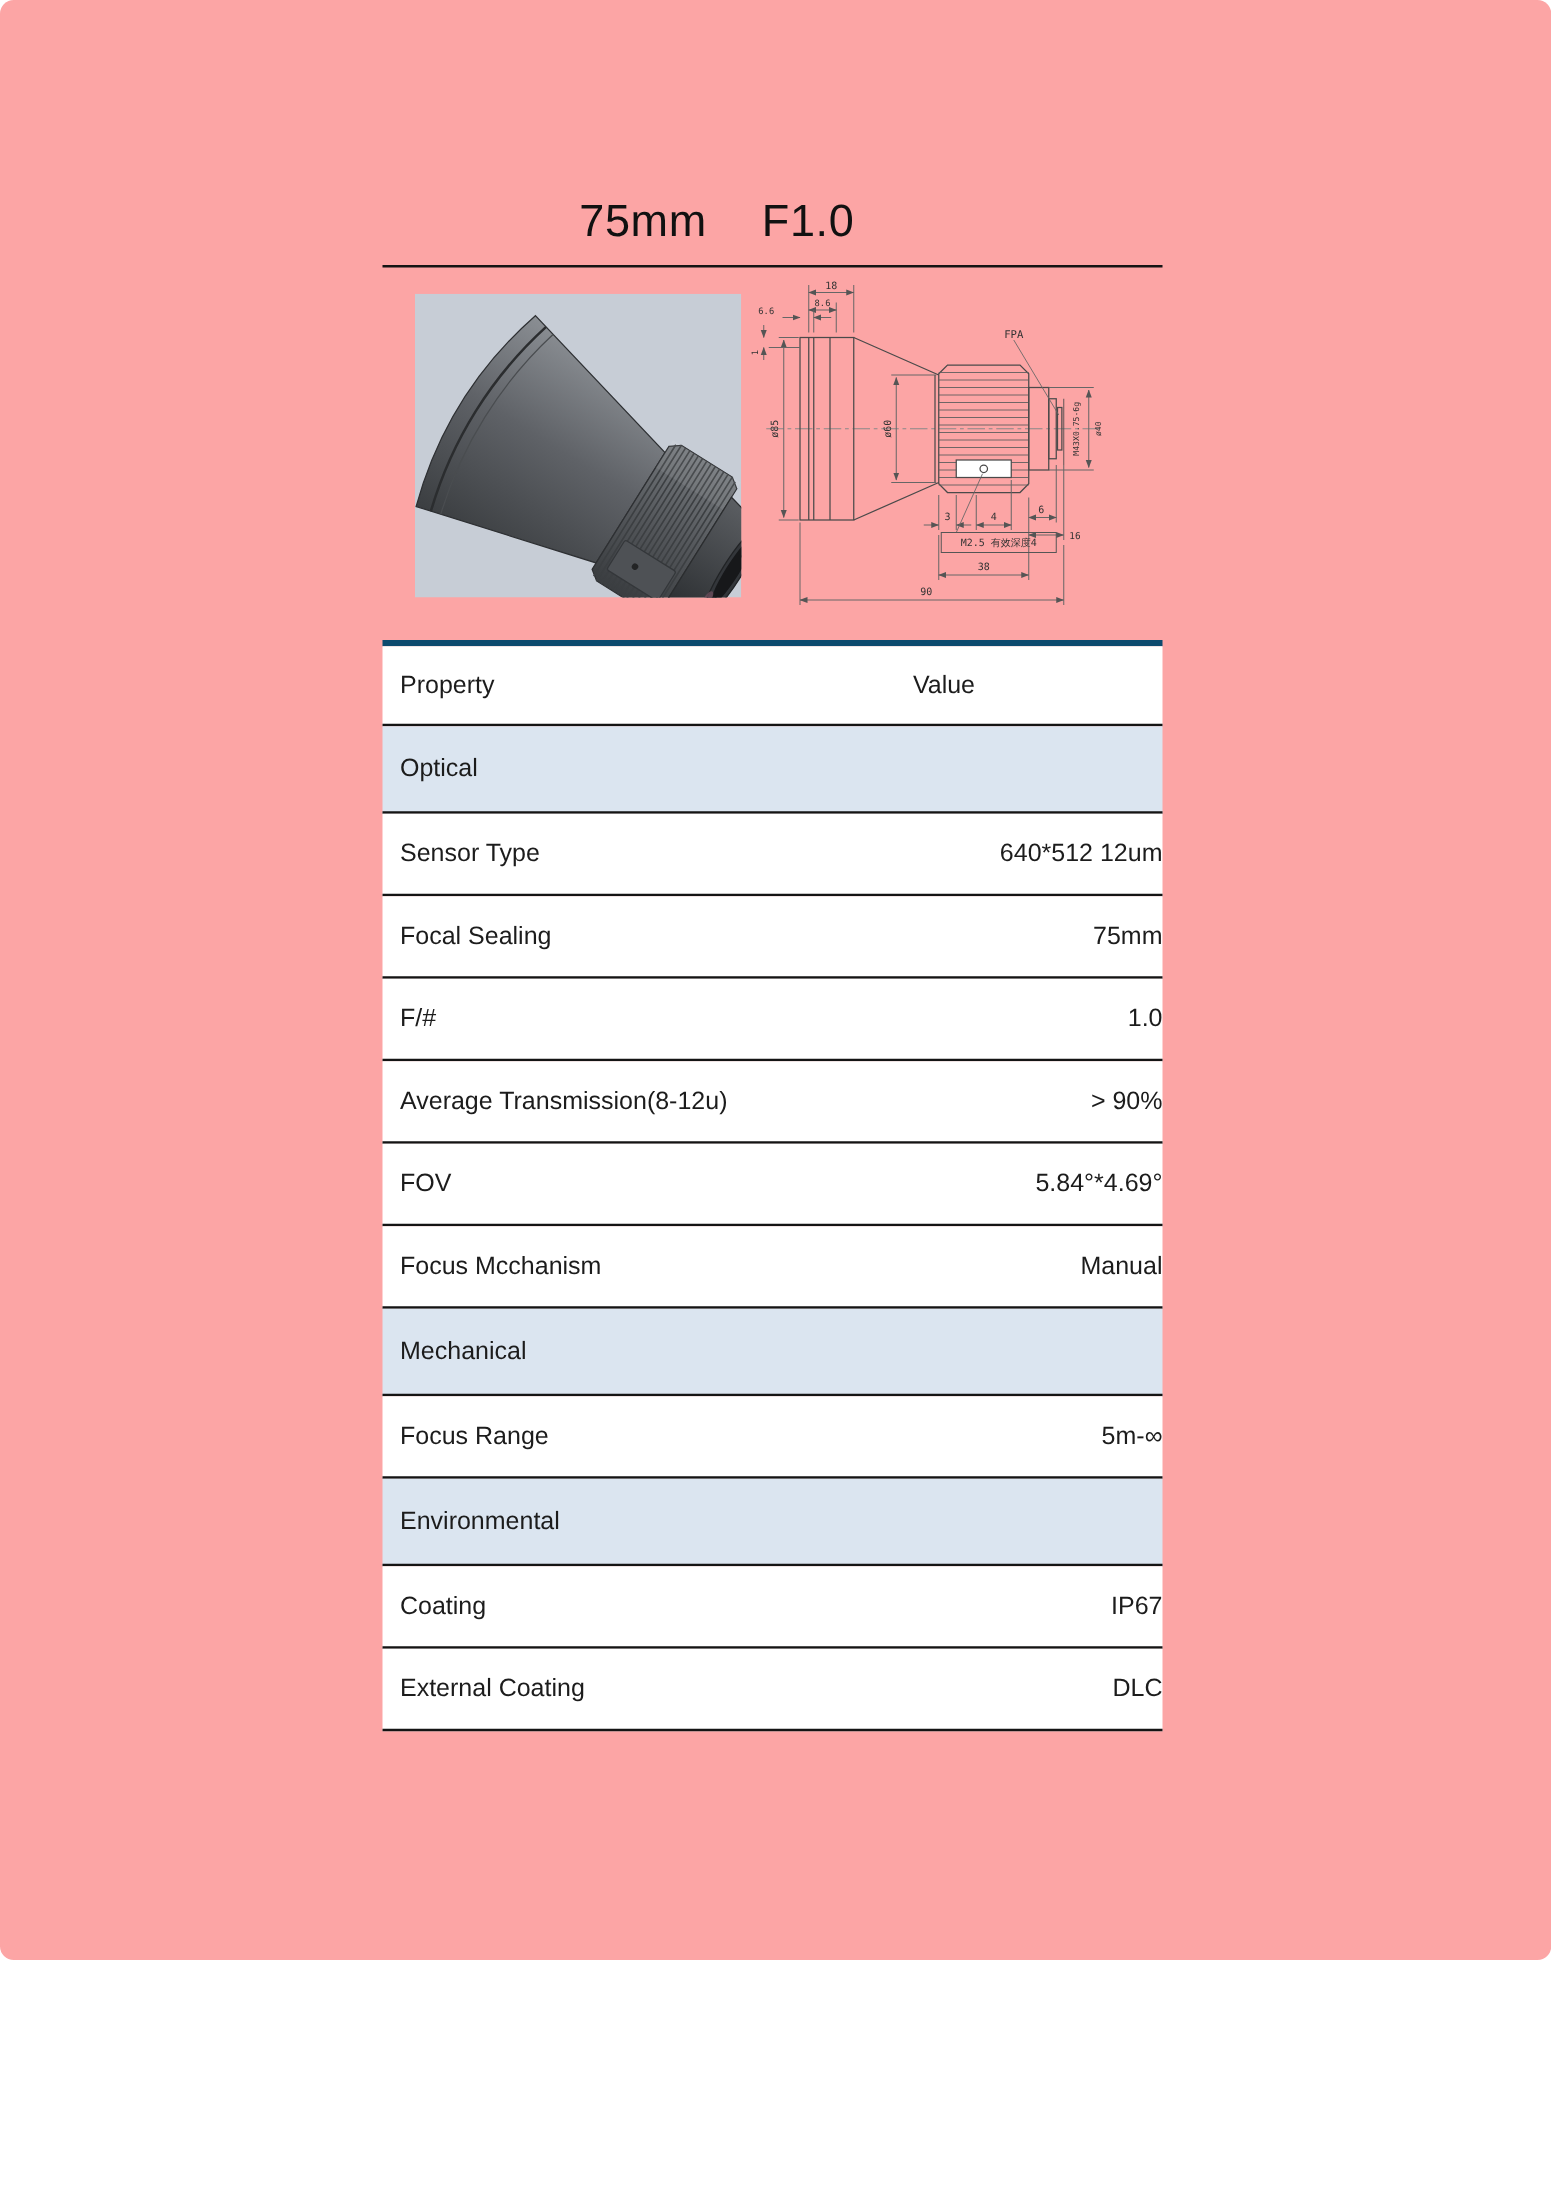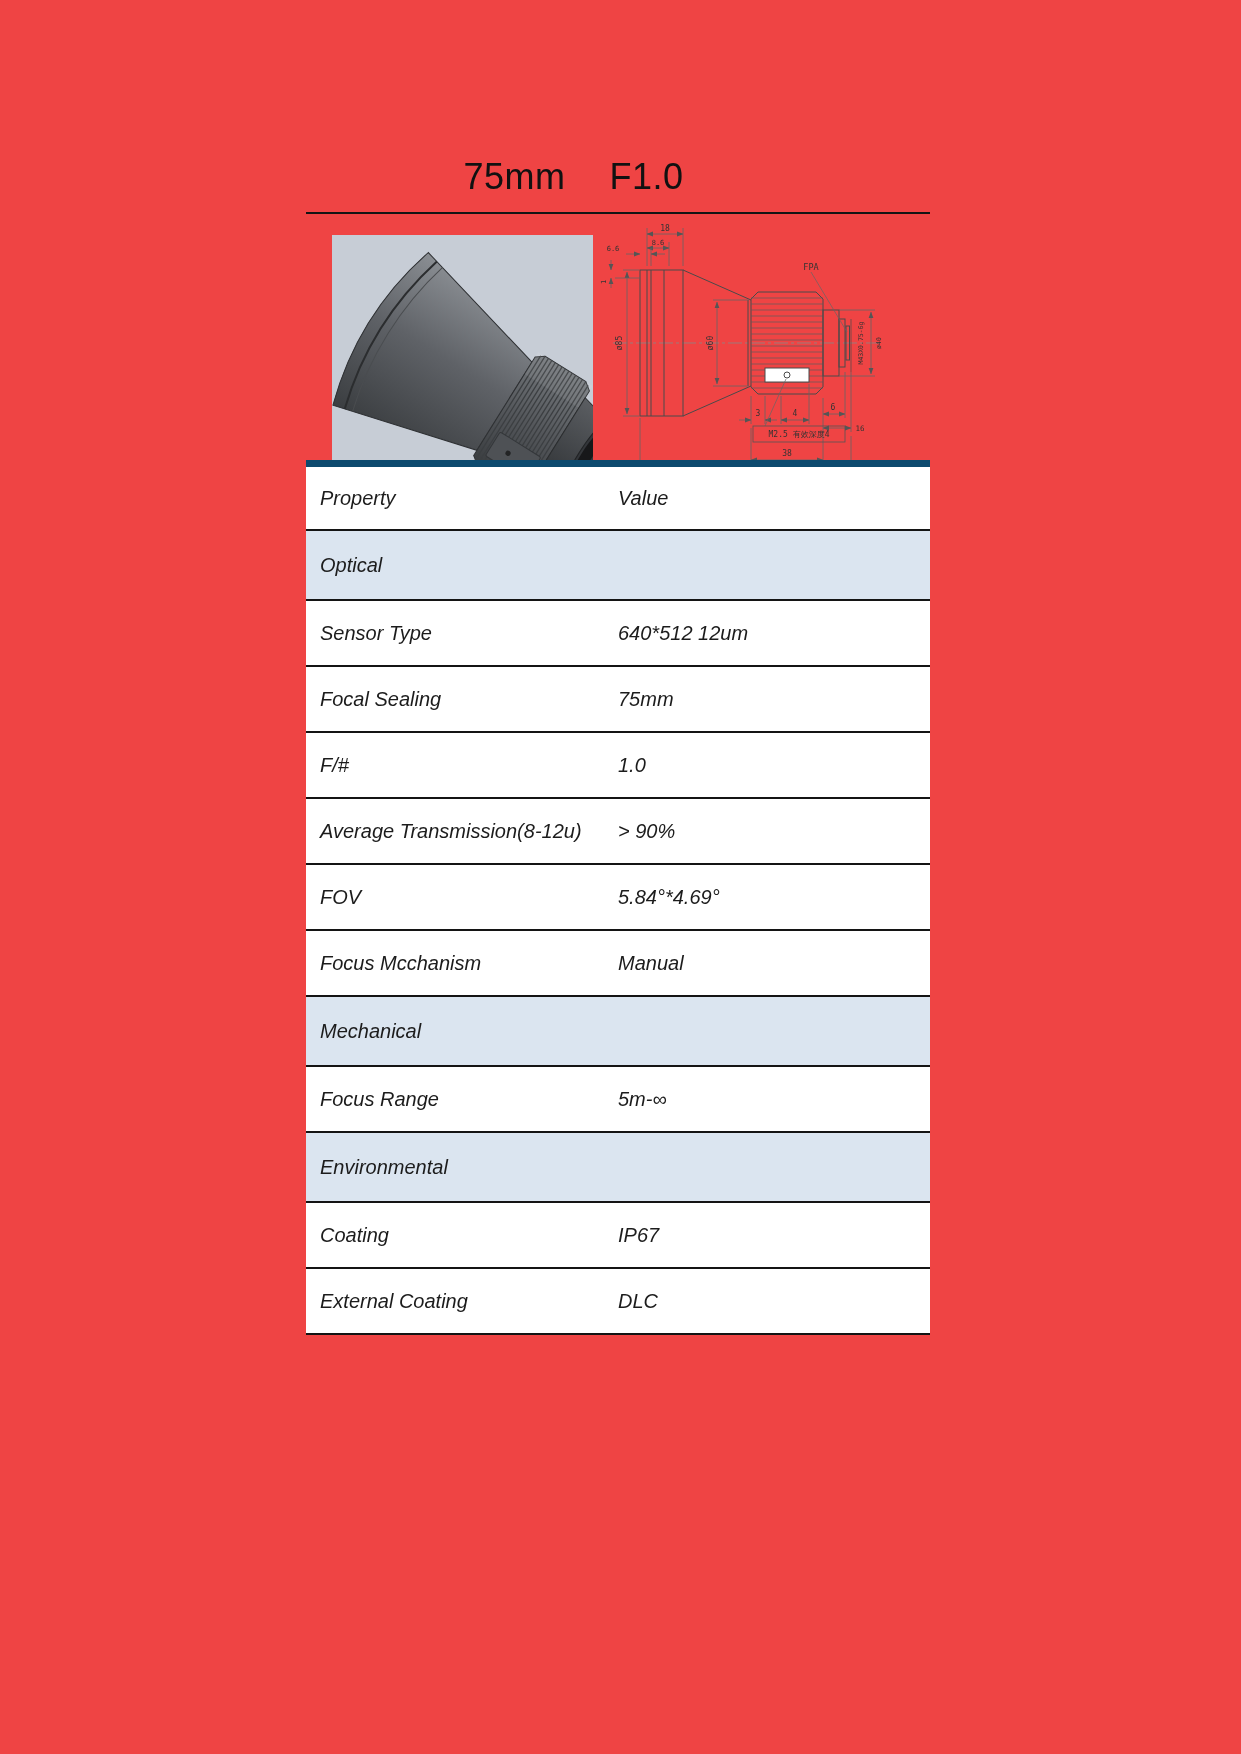--- a/index.html
+++ b/index.html
@@ -1,47 +1,47 @@
 <!DOCTYPE html>
 <html><head>
 <meta charset="utf-8">
 <style>
   html,body{margin:0;padding:0;background:#ffffff;}
   .page{
-    position:relative;width:1241px;height:1754px;background:#ef4444;
-    font-family:"Liberation Sans","DejaVu Sans",sans-serif;color:#1c1c1c;overflow:hidden;
+    position:relative;width:1241px;height:1568px;background:#fca5a5;
+    font-family:"Liberation Sans","DejaVu Sans",sans-serif;color:#1c1c1c;overflow:hidden;border-radius:11px;
   }
   
   .title{
     position:absolute;left:306px;top:150px;width:535px;height:54px;
     display:flex;justify-content:center;align-items:center;gap:44px;
     font-size:36px;font-weight:400;color:#111;letter-spacing:0.5px;
   }
   .title-rule{
     position:absolute;left:306px;top:212px;width:624px;height:0;
     border-top:2px solid #141414;
   }
   
   .photo{position:absolute;left:332px;top:235px;width:261px;height:243px;}
   .drawing{position:absolute;left:555px;top:222px;width:330px;height:266px;}
   .dimtext{font-family:"DejaVu Sans Mono","Liberation Mono",monospace;fill:#333;}
   
   .spec-table{
-    position:absolute;left:306px;top:460px;width:624px;
-    border-top:7px solid #0c4a6e;font-size:20px;font-style:italic;
+    position:absolute;left:306px;top:512px;width:624px;
+    border-top:5px solid #0c4a6e;font-size:20px;
   }
   .row{
     display:flex;align-items:center;height:66px;box-sizing:border-box;
     border-bottom:2px solid #141414;background:#ffffff;
   }
   .row.thead{height:64px;}
   .row.section{height:70px;background:#dbe5f0;}
   .cell{box-sizing:border-box;}
   .prop{flex:0 0 50%;padding-left:14px;}
-  .val{flex:1;text-align:left;}
+  .val{flex:1;text-align:right;}
   .thead .val{padding-right:150px;}
 </style>
 </head>
 <body>
 
 <div class="page">
 
   <div class="title">
     <span>75mm</span>
     <span>F1.0</span>

